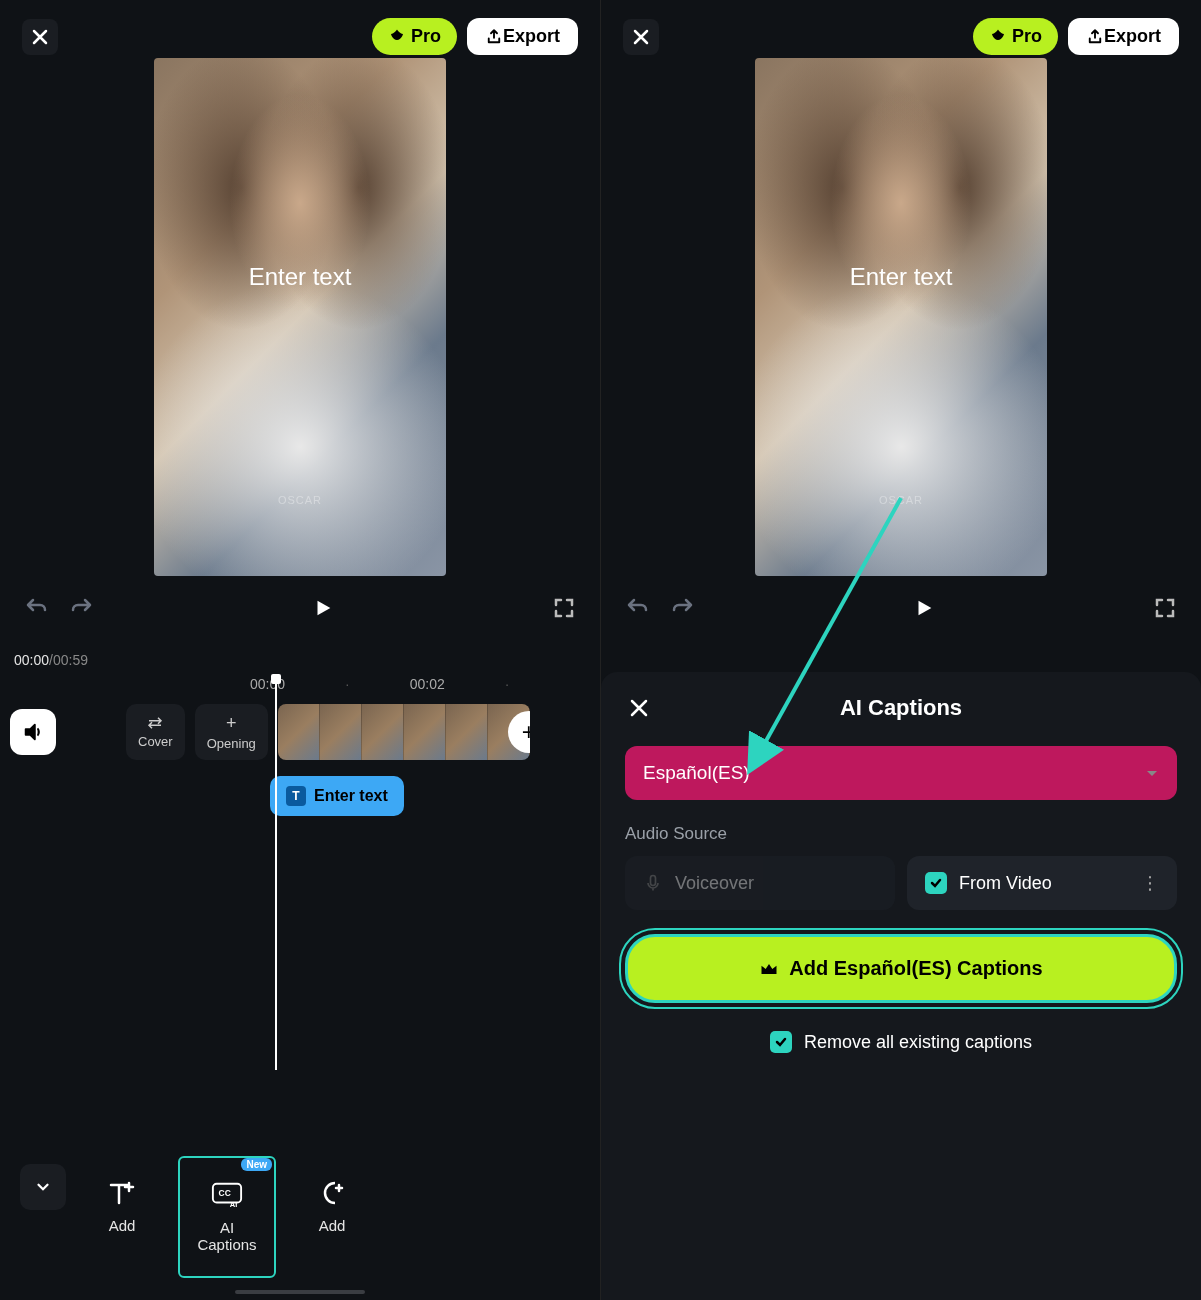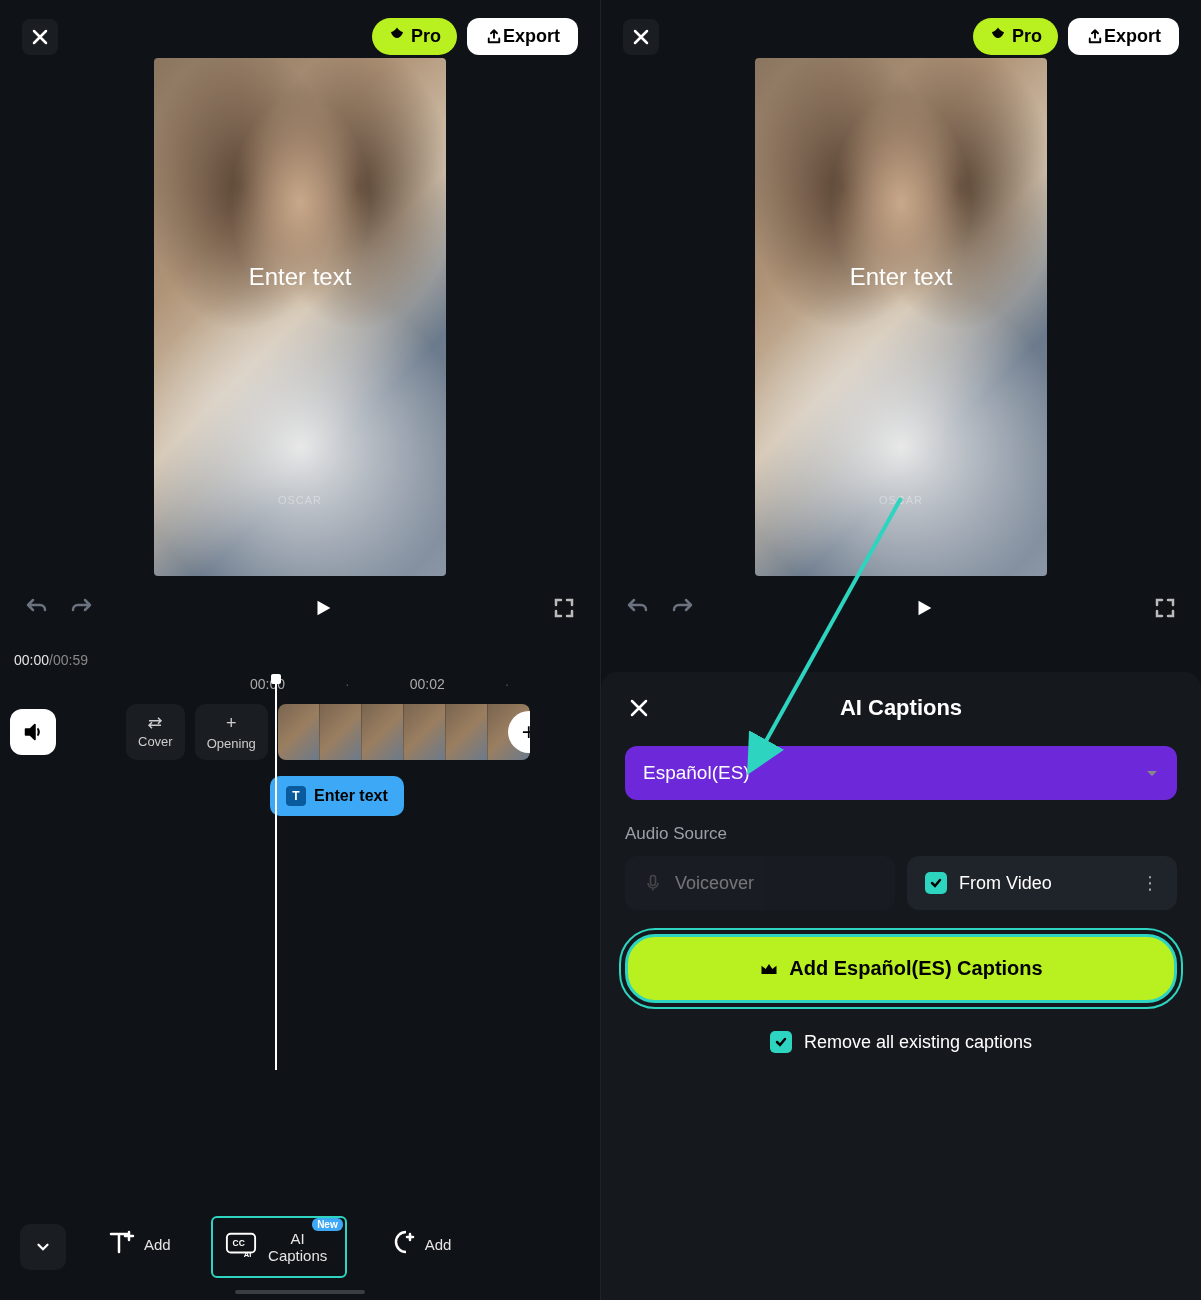--- a/index.html
+++ b/index.html
@@ -4,21 +4,21 @@
 <style>
 * { margin: 0; padding: 0; box-sizing: border-box; font-family: -apple-system, BlinkMacSystemFont, sans-serif; }
 body { background: #0a0a0a; width: 1201px; height: 1300px; overflow: hidden; position: relative; }
 .app-container { display: flex; width: 100%; height: 100%; position: relative; }
 .panel { flex: 1; background: #0f1216; position: relative; }
 .panel-left { border-right: 1px solid #222; }
 
 .top-bar { display: flex; align-items: center; justify-content: space-between; padding: 18px 22px; position: absolute; top: 0; left: 0; right: 0; z-index: 5; }
 .close-btn { width: 36px; height: 36px; background: #1a1d22; border-radius: 8px; display: flex; align-items: center; justify-content: center; cursor: pointer; }
 .top-right { display: flex; gap: 10px; align-items: center; }
-.pro-badge { background: #b8f020; color: #000; font-weight: 700; padding: 8px 16px; border-radius: 20px; display: flex; gap: 5px; font-size: 18px; }
+.pro-badge { background: #b8f020; color: #000; font-weight: 700; padding: 8px 16px; border-radius: 20px; display: flex; align-items: center; gap: 5px; font-size: 18px; }
 .export-btn { background: #fff; color: #000; font-weight: 600; padding: 8px 18px; border-radius: 12px; display: flex; align-items: center; font-size: 18px; }
 
 .video-preview { position: absolute; top: 58px; left: 50%; transform: translateX(-50%); width: 292px; height: 518px; background: linear-gradient(135deg, #8a7560 0%, #b09478 30%, #d4c5b0 50%, #6b7a8c 70%, #8a95a5 100%); border-radius: 4px; display: flex; align-items: center; justify-content: center; overflow: hidden; }
 .video-preview::after { content: ''; position: absolute; inset: 0; background: radial-gradient(ellipse 40% 35% at 50% 28%, #c9a88a 0%, transparent 60%), radial-gradient(ellipse 60% 50% at 30% 25%, #5a4535 0%, transparent 55%), radial-gradient(ellipse 60% 50% at 70% 25%, #5a4535 0%, transparent 55%), radial-gradient(circle at 50% 75%, #e8e8e8 0%, transparent 40%); }
 .enter-text-overlay { color: #fff; font-size: 24px; font-weight: 400; z-index: 2; position: relative; top: -40px; }
 .watermark { position: absolute; bottom: 70px; left: 50%; transform: translateX(-50%); color: rgba(255,255,255,0.35); font-size: 11px; letter-spacing: 1px; z-index: 2; }
 
 .playback-bar { position: absolute; top: 592px; left: 0; right: 0; display: flex; align-items: center; justify-content: space-between; padding: 0 22px; }
 .pb-left { display: flex; gap: 18px; }
 .pb-icon { width: 28px; height: 28px; display: flex; align-items: center; justify-content: center; color: #6b7280; }
@@ -37,33 +37,33 @@
 .clip-thumb { width: 42px; height: 56px; background: linear-gradient(135deg, #7a6550 0%, #9a7e60 50%, #6b7a8c 100%); border-right: 1px solid rgba(0,0,0,0.2); }
 .add-clip { width: 42px; height: 42px; background: #fff; border-radius: 50%; display: flex; align-items: center; justify-content: center; color: #000; font-size: 24px; font-weight: 300; position: absolute; right: -20px; top: 50%; transform: translateY(-50%); }
 .playhead { position: absolute; left: 265px; top: -24px; bottom: -310px; width: 2px; background: #fff; z-index: 3; }
 .playhead::before { content: ''; position: absolute; top: -6px; left: -4px; width: 10px; height: 10px; background: #fff; border-radius: 2px; }
 
 .text-clip { background: #3da8f5; color: #000; padding: 10px 16px; border-radius: 10px; display: inline-flex; align-items: center; gap: 8px; font-weight: 600; font-size: 16px; margin-left: 260px; margin-top: 6px; }
 .text-clip-icon { width: 20px; height: 20px; background: #0a5a9e; border-radius: 4px; display: flex; align-items: center; justify-content: center; color: #fff; font-size: 12px; font-weight: 700; }
 
 .bottom-toolbar { position: absolute; bottom: 22px; left: 0; right: 0; display: flex; align-items: flex-start; gap: 28px; padding: 0 20px; }
 .collapse-btn { width: 46px; height: 46px; background: #1a1d22; border-radius: 10px; display: flex; align-items: center; justify-content: center; color: #fff; margin-top: 8px; }
-.tool-item { display: flex; flex-direction: row; align-items: center; gap: 6px; color: #e5e5e5; font-size: 15px; padding: 12px 12px; position: relative; }
+.tool-item { display: flex; flex-direction: column; align-items: center; gap: 6px; color: #e5e5e5; font-size: 15px; padding: 23px 12px; position: relative; }
 .tool-item.highlighted { border: 2px solid #2dd4bf; border-radius: 6px; }
 .tool-icon { width: 32px; height: 32px; display: flex; align-items: flex-start; justify-content: center; }
 .new-badge { position: absolute; top: 0; right: 2px; background: #3da8f5; color: #fff; font-size: 10px; padding: 1px 5px; border-radius: 6px; font-weight: 600; }
 .hbar { position: absolute; bottom: 6px; left: 50%; transform: translateX(-50%); width: 130px; height: 4px; background: #3a3d42; border-radius: 2px; }
 
 
 .ai-panel { position: absolute; top: 672px; left: 0; right: 0; bottom: 0; background: #15181d; border-radius: 16px 16px 0 0; padding: 22px 24px; z-index: 10; }
 .ai-header { display: flex; align-items: center; margin-bottom: 24px; }
 .ai-close { width: 28px; height: 28px; display: flex; align-items: center; justify-content: center; color: #fff; font-size: 22px; }
 .ai-title { flex: 1; text-align: center; color: #fff; font-size: 22px; font-weight: 600; margin-left: -28px; }
 .ai-label { color: #9aa0a8; font-size: 17px; margin-bottom: 12px; }
-.lang-select { width: 100%; background: #6d28d9; border-radius: 12px; padding: 16px 18px; display: flex; align-items: center; justify-content: space-between; color: #fff; font-size: 19px; margin-bottom: 24px; }
+.lang-select { width: 100%; background: #be185d; border-radius: 12px; padding: 16px 18px; display: flex; align-items: center; justify-content: space-between; color: #fff; font-size: 19px; margin-bottom: 24px; }
 .audio-row { display: flex; gap: 12px; margin-bottom: 24px; }
 .audio-opt { flex: 1; background: #1f232a; border-radius: 12px; padding: 16px 18px; display: flex; align-items: center; gap: 12px; color: #fff; font-size: 18px; position: relative; }
 .audio-opt.disabled { opacity: 0.4; }
 .check-box { width: 22px; height: 22px; background: #2dd4bf; border-radius: 5px; display: flex; align-items: center; justify-content: center; }
 .more-dots { margin-left: auto; color: #aaa; }
 .add-captions-btn { width: 100%; background: #b8f020; color: #000; font-weight: 700; font-size: 20px; padding: 20px; border-radius: 30px; display: flex; align-items: center; justify-content: center; gap: 10px; border: 3px solid #2dd4bf; outline: 2px solid #2dd4bf; outline-offset: 4px; }
 .remove-row { display: flex; align-items: center; justify-content: center; gap: 12px; color: #fff; font-size: 18px; margin-top: 28px; }
 
 .arrow-annotation { position: absolute; top: 488px; right: 280px; z-index: 20; pointer-events: none; }
 

